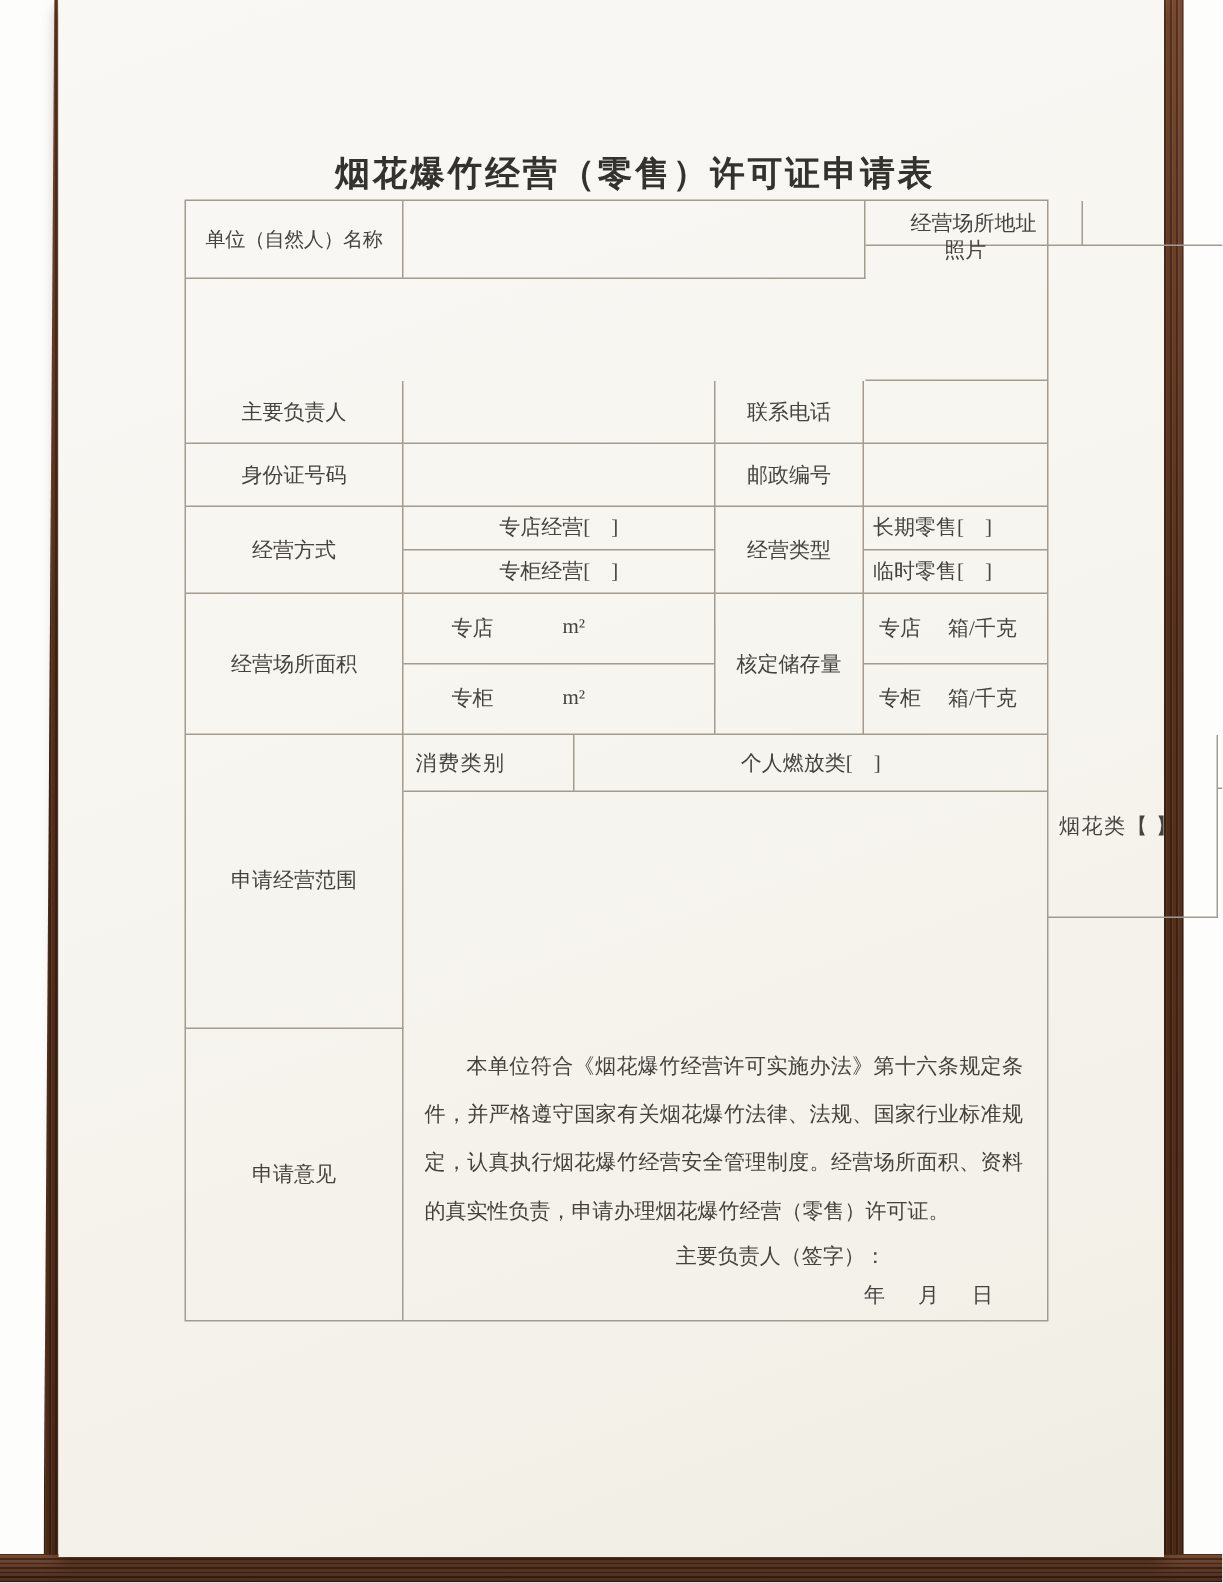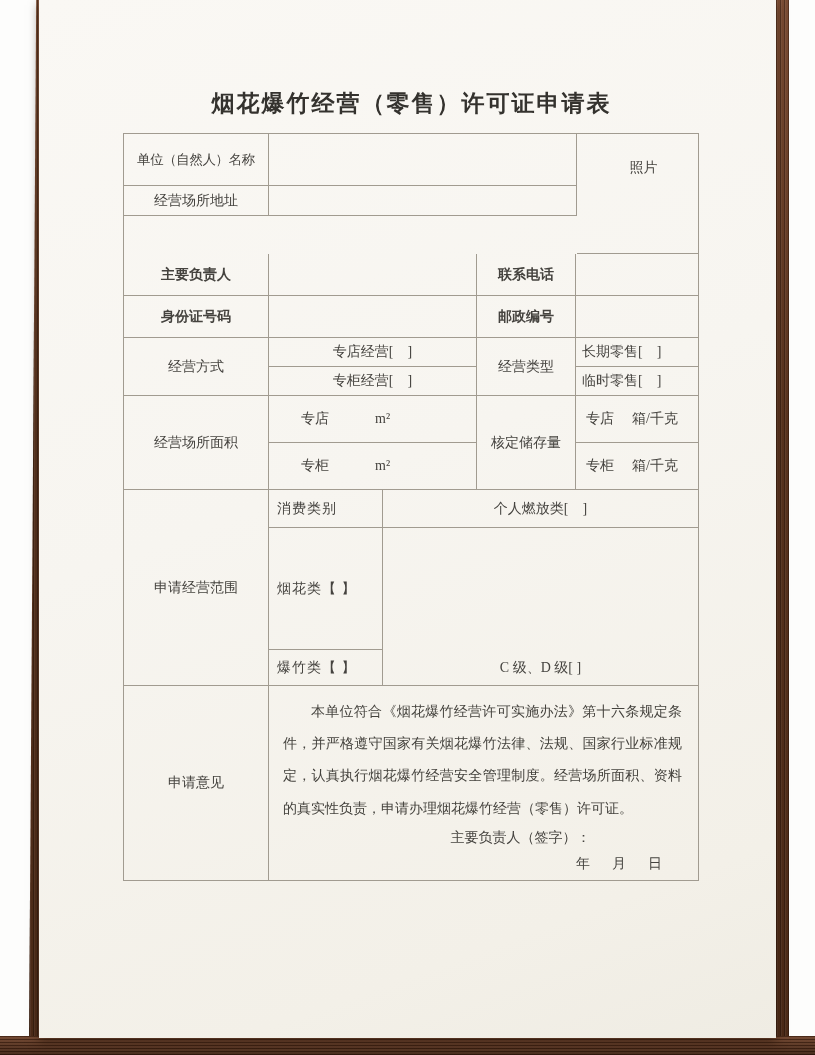--- a/index.html
+++ b/index.html
@@ -24,44 +24,44 @@
   .wood-left{left:29px;top:0;width:10px;height:1042px;clip-path:polygon(72% 0,100% 0,100% 100%,0 100%);}
   .wood-right{left:776px;top:0;width:13px;height:1044px;}
   .wood-bottom{left:0;top:1036px;width:815px;height:19px;}
   
   .paper{
     position:absolute;left:39px;top:0;width:737px;height:1038px;
     background:linear-gradient(160deg,#faf8f4 0%,#f7f5f0 45%,#f3f0e8 85%,#efece3 100%);
     box-shadow:0 5px 10px rgba(40,20,8,.5);
   }
   .title{
-    position:absolute;top:84px;left:0;width:100%;margin:4px;
+    position:absolute;top:84px;left:0;width:100%;margin:16px;
     text-align:center;font-size:23px;font-weight:bold;letter-spacing:2px;color:#34322e;
   }
   
   .table{
     position:absolute;left:84px;top:133px;width:574px;
     border:1px solid #a19b90;
     font-size:14px;
   }
   .row{display:flex;}
-  .colblock{display:flex;flex-direction:column;}
+  .colblock{display:flex;flex-direction:row;}
   .cell{
     box-sizing:border-box;
     border-right:1px solid #a19b90;
     border-bottom:1px solid #a19b90;
     display:flex;align-items:center;justify-content:center;
     overflow:hidden;white-space:nowrap;
   }
   .nr{border-right:none;}
   .nb{border-bottom:none;}
   .w145{width:145px;} .w308{width:308px;} .w121{width:121px;}
   .w208{width:208px;} .w99{width:99px;}  .w122{width:122px;}
   .w114{width:114px;} .w315{width:315px;} .w429{width:429px;}
-  .h52{height:52px;} .h38{height:38px;} .h30{height:30px;} .h42{height:42px;font-weight:bold;}
+  .h52{height:52px;} .h38{height:38px;} .h30{height:30px;} .h42{height:42px;}
   .h58{height:58px;} .h94{height:94px;} .h120{height:120px;}
   .fit{font-size:13.4px;letter-spacing:-0.3px;}
   .stack{box-sizing:border-box;border-right:1px solid #a19b90;border-bottom:1px solid #a19b90;display:flex;flex-direction:column;}
   .stack.nr{border-right:none;}
   .sub{box-sizing:border-box;flex:1;display:flex;align-items:center;justify-content:center;}
   .sub.mid{border-bottom:1px solid #a19b90;}
   .sub.left{justify-content:flex-start;padding-left:6px;}
   .pairL{justify-content:flex-start;padding-left:32px;gap:46px;}
   .pairR{justify-content:flex-start;padding-left:10px;gap:18px;}
   .photo-cell{align-items:flex-start;padding-top:23px;}

